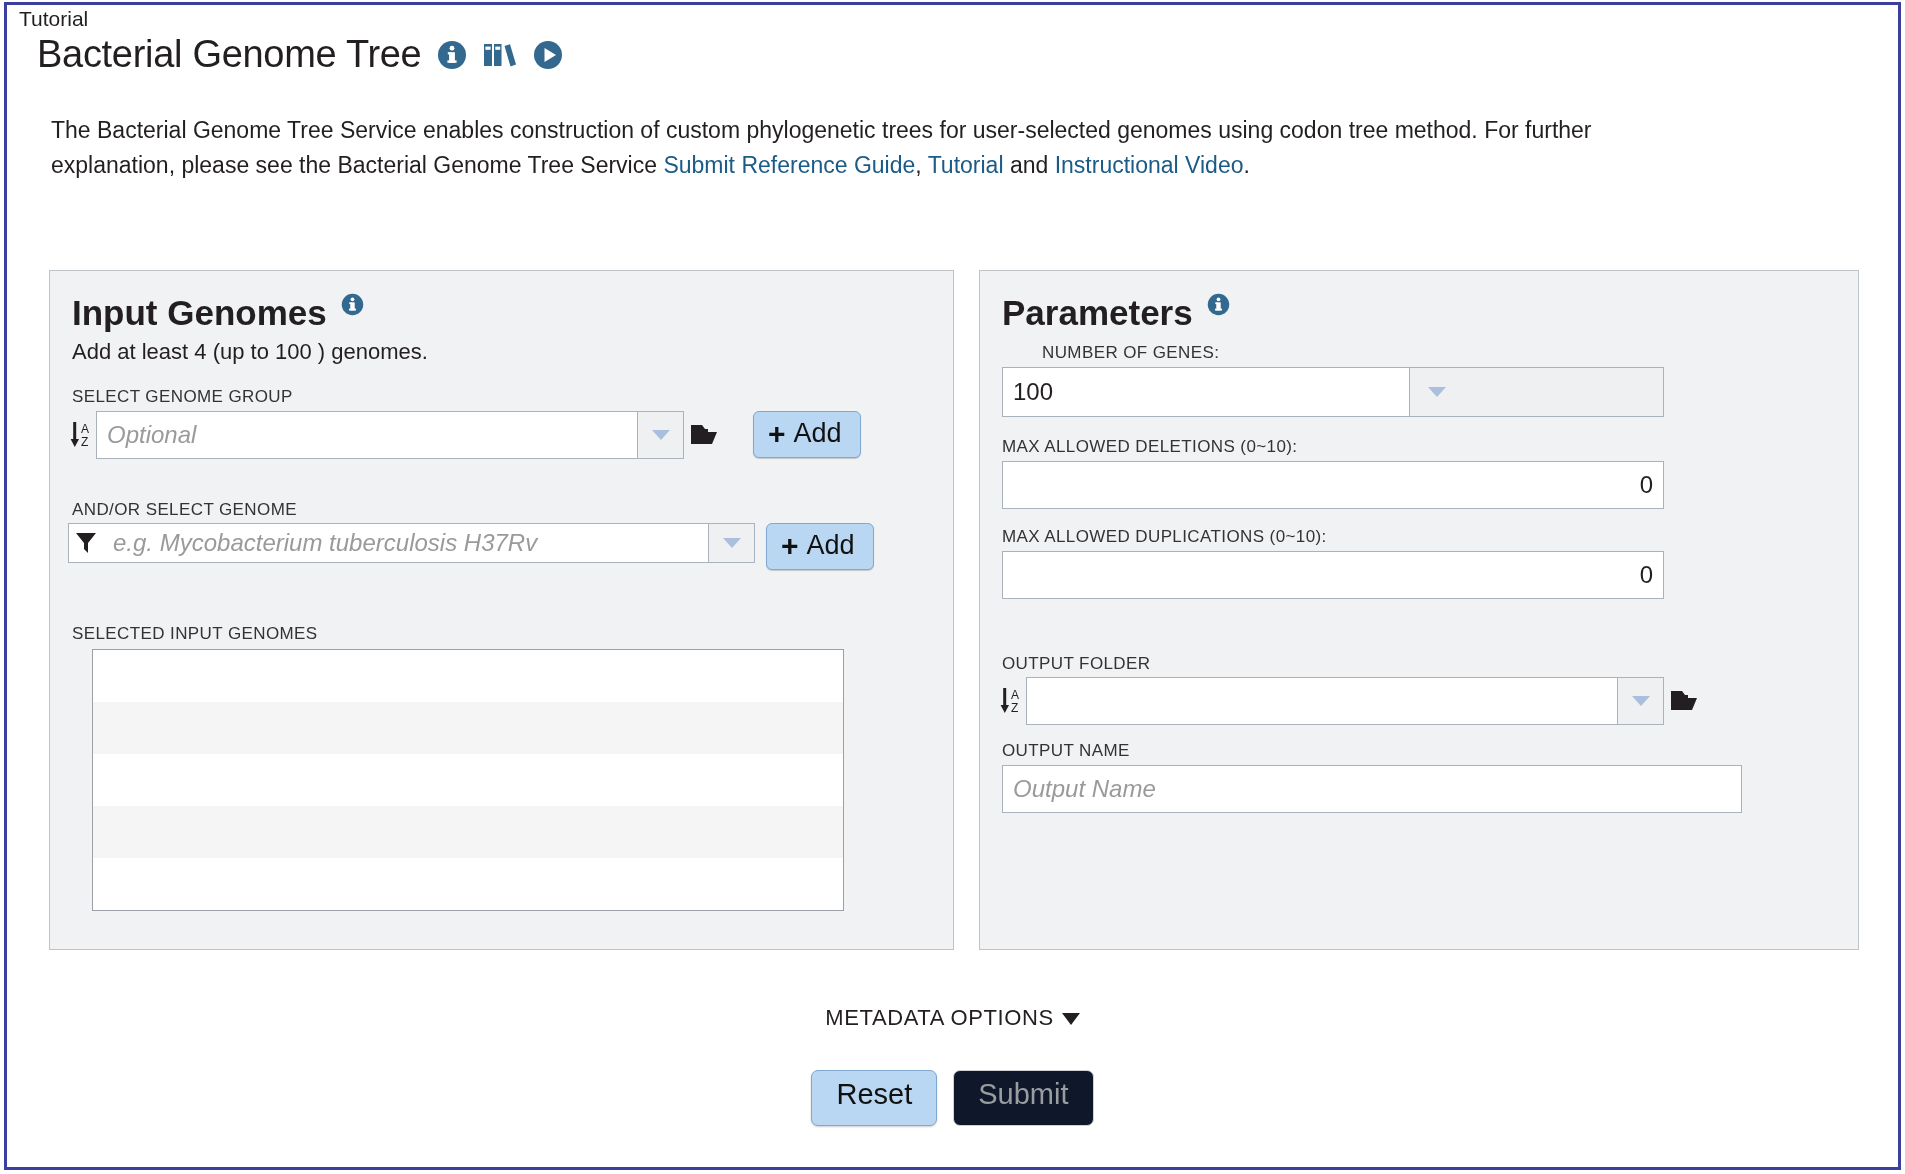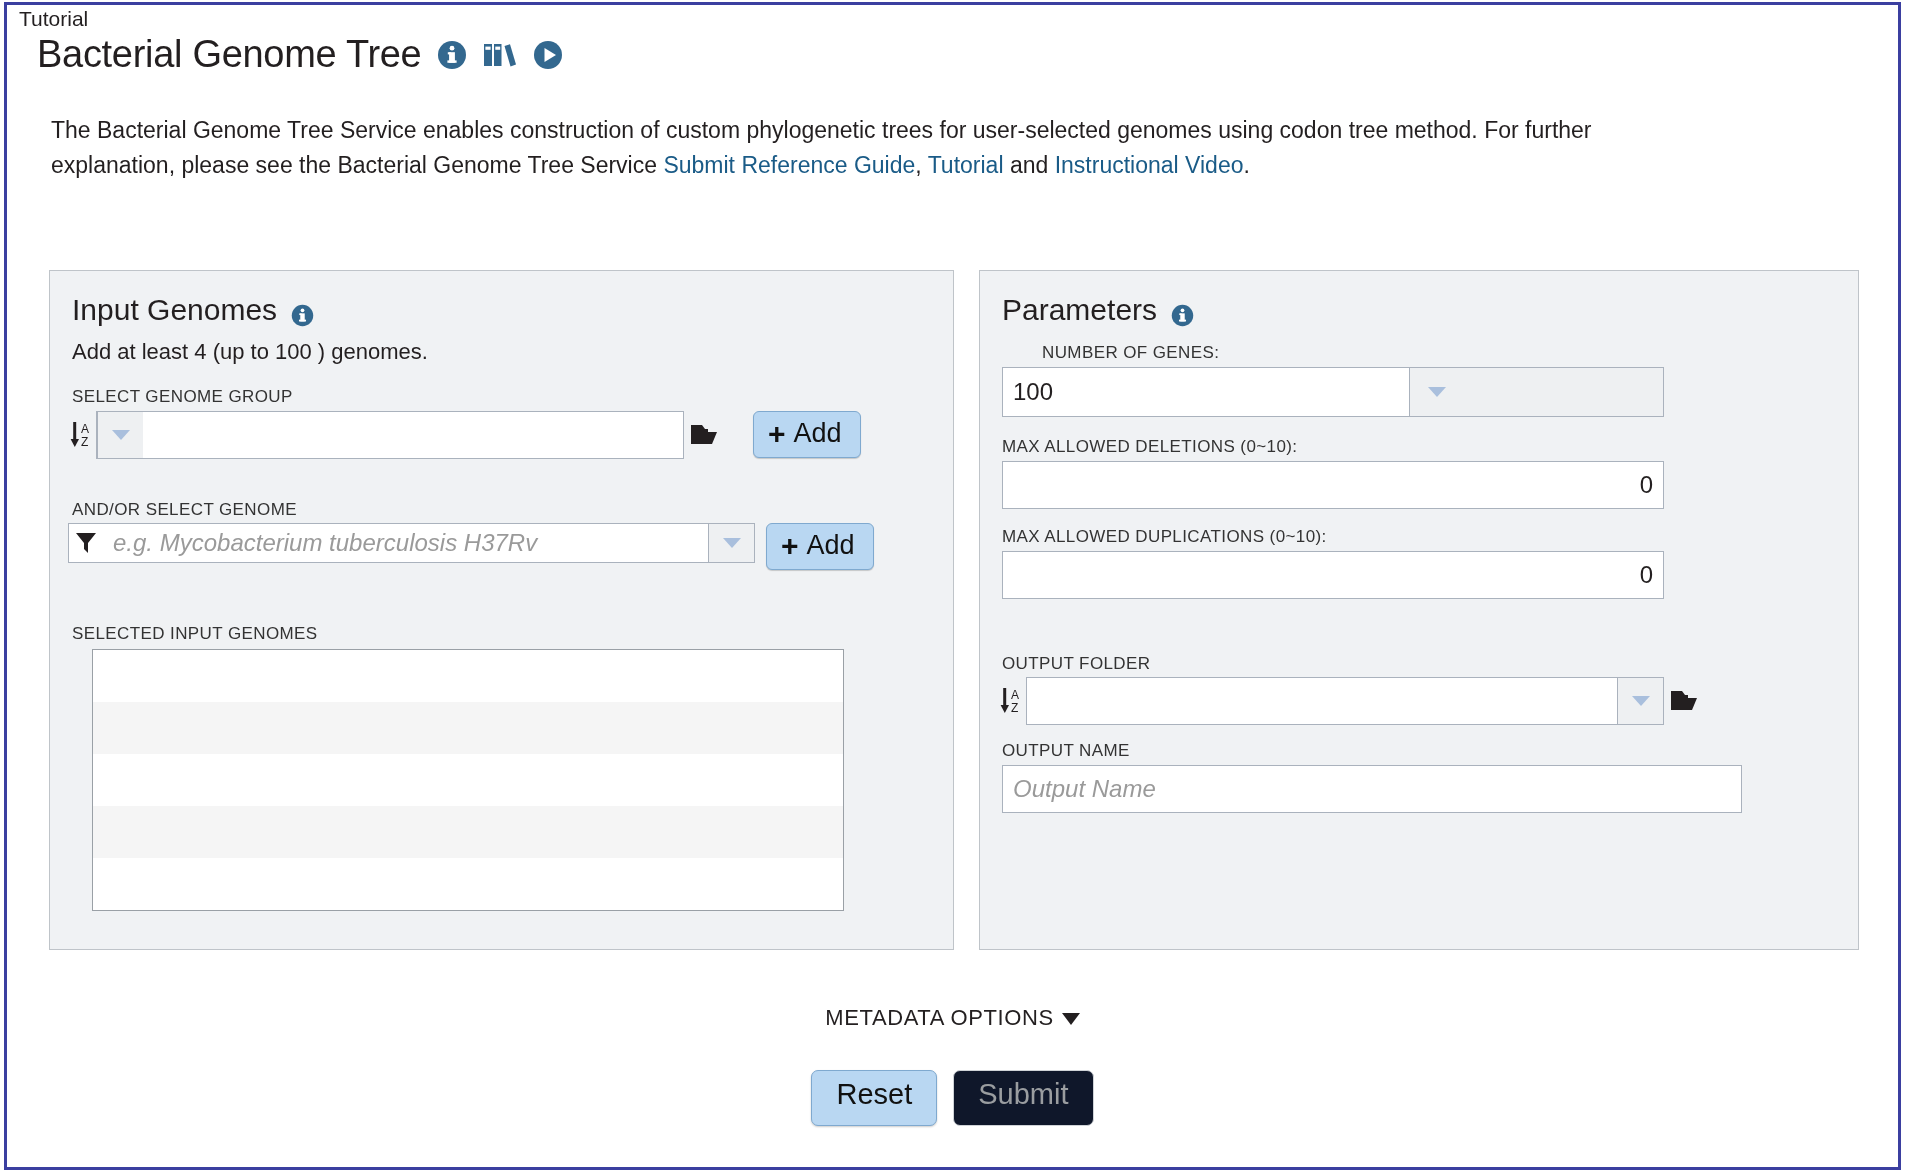--- a/index.html
+++ b/index.html
@@ -41,22 +41,22 @@
   
   .panel {
     position: absolute;
     background: #f0f2f4;
     border: 1px solid #bfc4c9;
   }
   #panel-input { left: 42px; top: 265px; width: 905px; height: 680px; }
   #panel-params { left: 972px; top: 265px; width: 880px; height: 680px; }
 
   .panel-head {
-    display: flex; align-items: flex-end; gap: 14px;
-    font-size: 30px; font-weight: normal; color: #231f20;
+    display: flex; align-items: flex-start; gap: 14px;
+    font-size: 35px; font-weight: bold; color: #231f20;
   }
   #panel-input .panel-head { position: absolute; left: 22px; top: 22px; }
   #panel-params .panel-head { position: absolute; left: 22px; top: 22px; }
 
   .sub-note {
     position: absolute; left: 22px; top: 68px;
     font-size: 22px; color: #231f20;
   }
 
   .field-label {
@@ -194,20 +194,21 @@
     <div style="position:absolute;left:18px;top:140px;width:660px;height:48px;display:flex;align-items:stretch;">
       <span class="sort-icon">
         <svg width="24" height="30" viewBox="0 0 24 30">
           <rect x="3.2" y="2" width="3" height="20" fill="#231f20"></rect>
           <polygon points="0.6,19 9,19 4.8,27" fill="#231f20"></polygon>
           <text x="11" y="13" font-family="Liberation Sans, sans-serif" font-size="12" fill="#231f20">A</text>
           <text x="11" y="26" font-family="Liberation Sans, sans-serif" font-size="12" fill="#231f20">Z</text>
         </svg>
       </span>
       <div class="combo" style="flex:1 1 auto;">
+        <input type="text" placeholder="Optional" style="">
         <span class="combo-btn">
               <i class="caret"></i>
             </span>
       </div>
       <span class="folder-btn">
         <svg width="32" height="26" viewBox="0 0 32 26">
           <path d="M1 3 h11 l3 4 h3 v3 H1 Z" fill="#231f20"></path>
           <path d="M1 10 h26 l-5 12 H1 Z" fill="#231f20"></path>
         </svg>
       </span>

